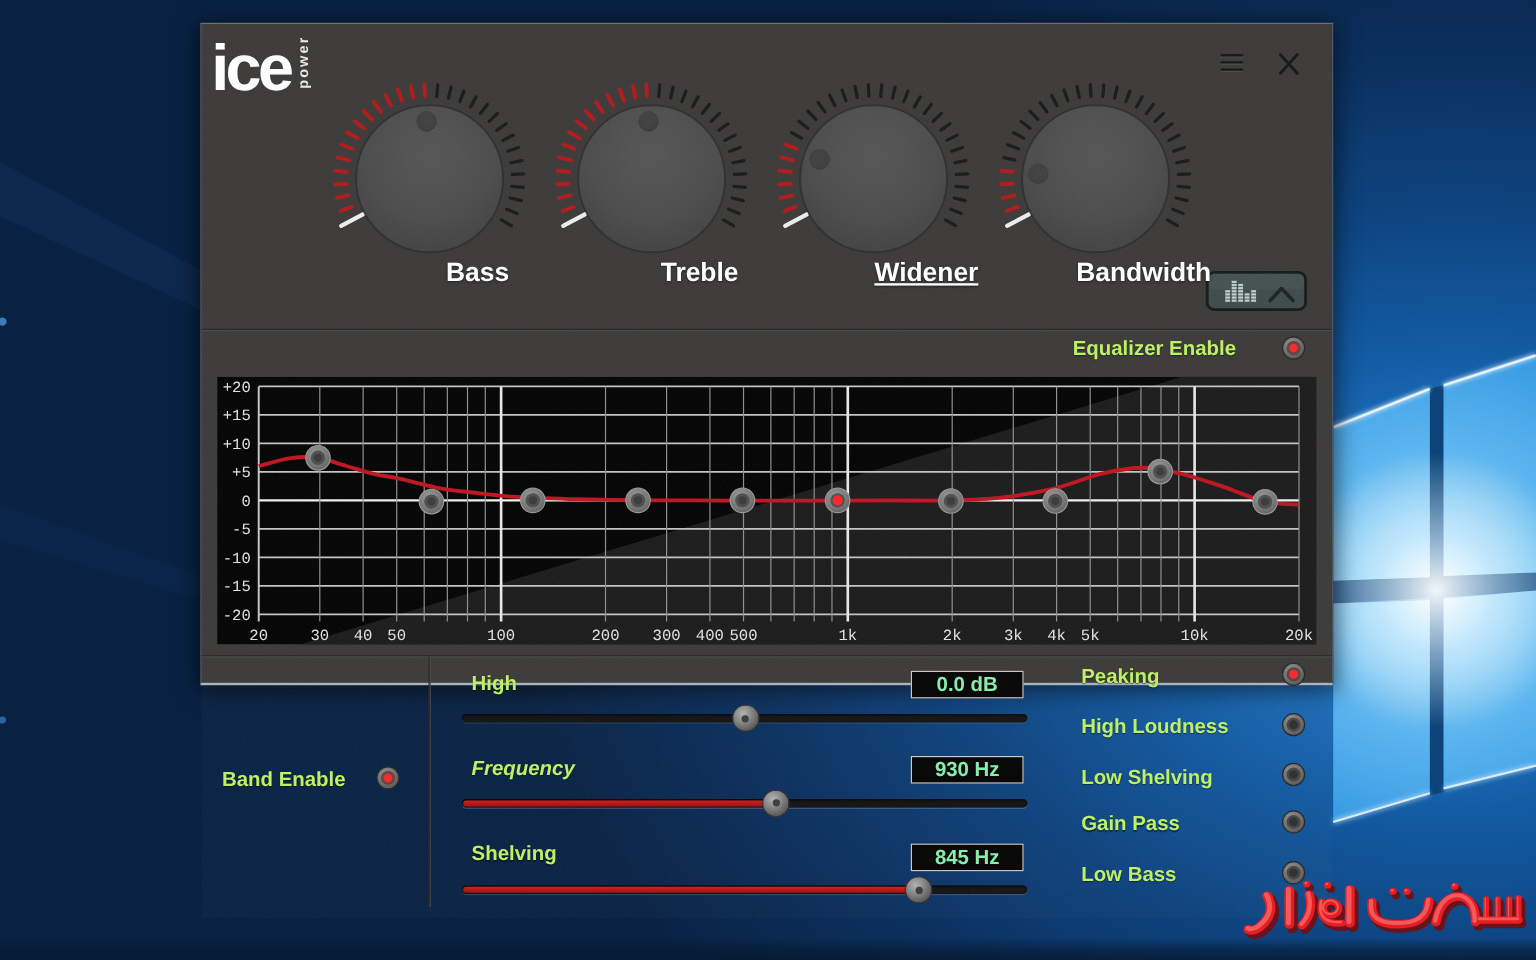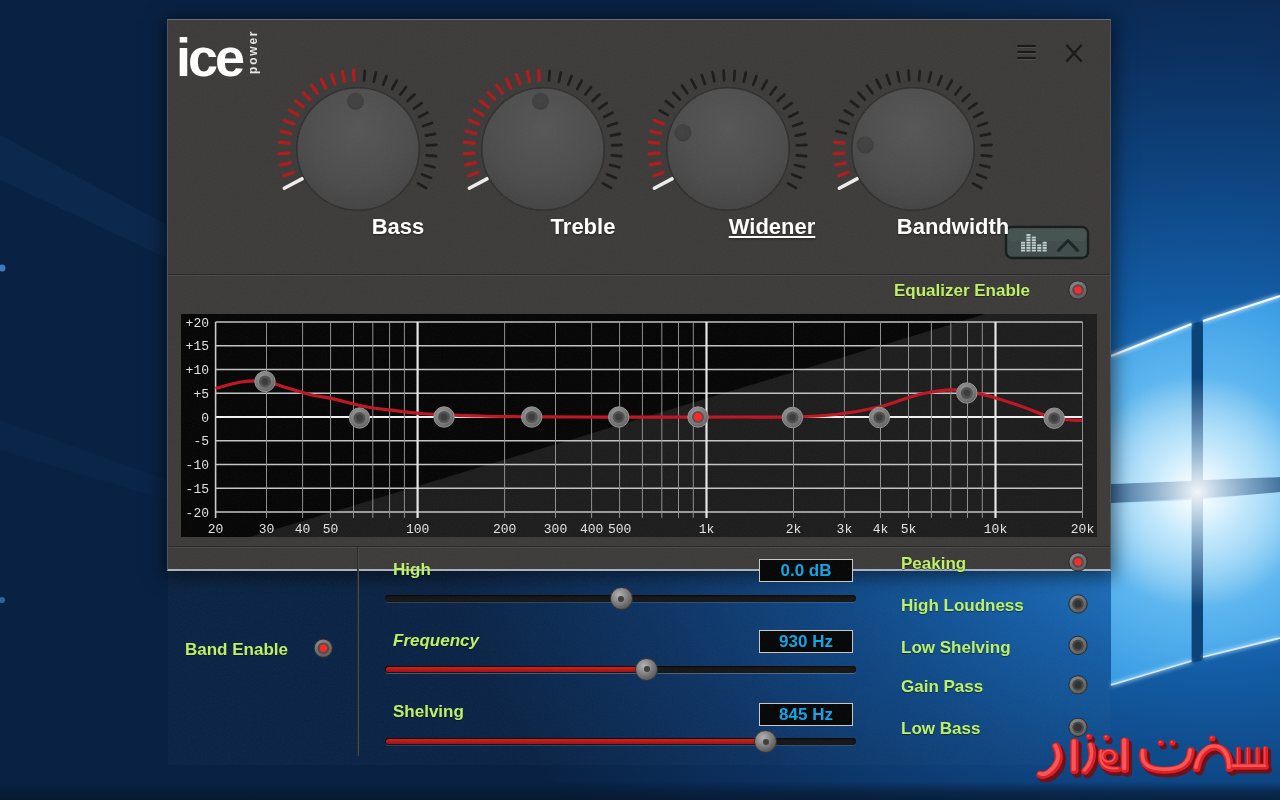--- a/index.html
+++ b/index.html
@@ -6,21 +6,21 @@
 #stage{position:absolute;width:1280px;height:800px;left:0;top:0;}
 #win{position:absolute;left:167px;top:19px;width:944px;height:552px;box-sizing:border-box;
 background:#3b3a39;border:1px solid #4d5764;border-top-color:#66707e;border-bottom:2px solid #a9b3c0;
 box-shadow:0 3px 18px 3px rgba(0,0,0,0.55);}
 #win .abs{position:absolute;}
 .lbl{position:absolute;color:#bef264;font-weight:bold;font-size:17px;white-space:nowrap;
 text-shadow:0 1px 1px rgba(0,0,0,0.5);}
 .knoblbl{position:absolute;color:#fff;font-weight:bold;font-size:22px;white-space:nowrap;
 transform:translateX(-50%);text-shadow:0 1px 2px rgba(0,0,0,0.5);margin-left:40px;}
 .vbox{position:absolute;width:94px;height:23px;background:#040404;border:1px solid #c9c9c9;
-color:#0ea5e9;font-weight:bold;font-size:17px;text-align:center;line-height:22px;box-sizing:border-box;}
+color:#86efac;font-weight:bold;font-size:17px;text-align:center;line-height:22px;box-sizing:border-box;}
 .track{position:absolute;width:471px;height:7px;background:#141414;border-radius:4px;
 box-shadow:inset 0 1px 2px rgba(0,0,0,0.9), 0 1px 0 rgba(255,255,255,0.13);}
 .rfill{position:absolute;left:1px;top:1px;height:5px;border-radius:3px;
 background:linear-gradient(#d51a1a,#9e0f0f);}
 .thumb{position:absolute;width:23px;height:23px;border-radius:50%;
 background:radial-gradient(circle at 38% 32%, #b3b3b3, #7d7d7d 45%, #4f4f4f 82%);
 border:1px solid #323232;box-sizing:border-box;}
 .thumb:after{content:"";position:absolute;left:7.5px;top:7.5px;width:6px;height:6px;border-radius:50%;
 background:#3c3c3c;}
 .hb{position:absolute;width:19px;height:2.6px;background:#151515;border-radius:1px;

